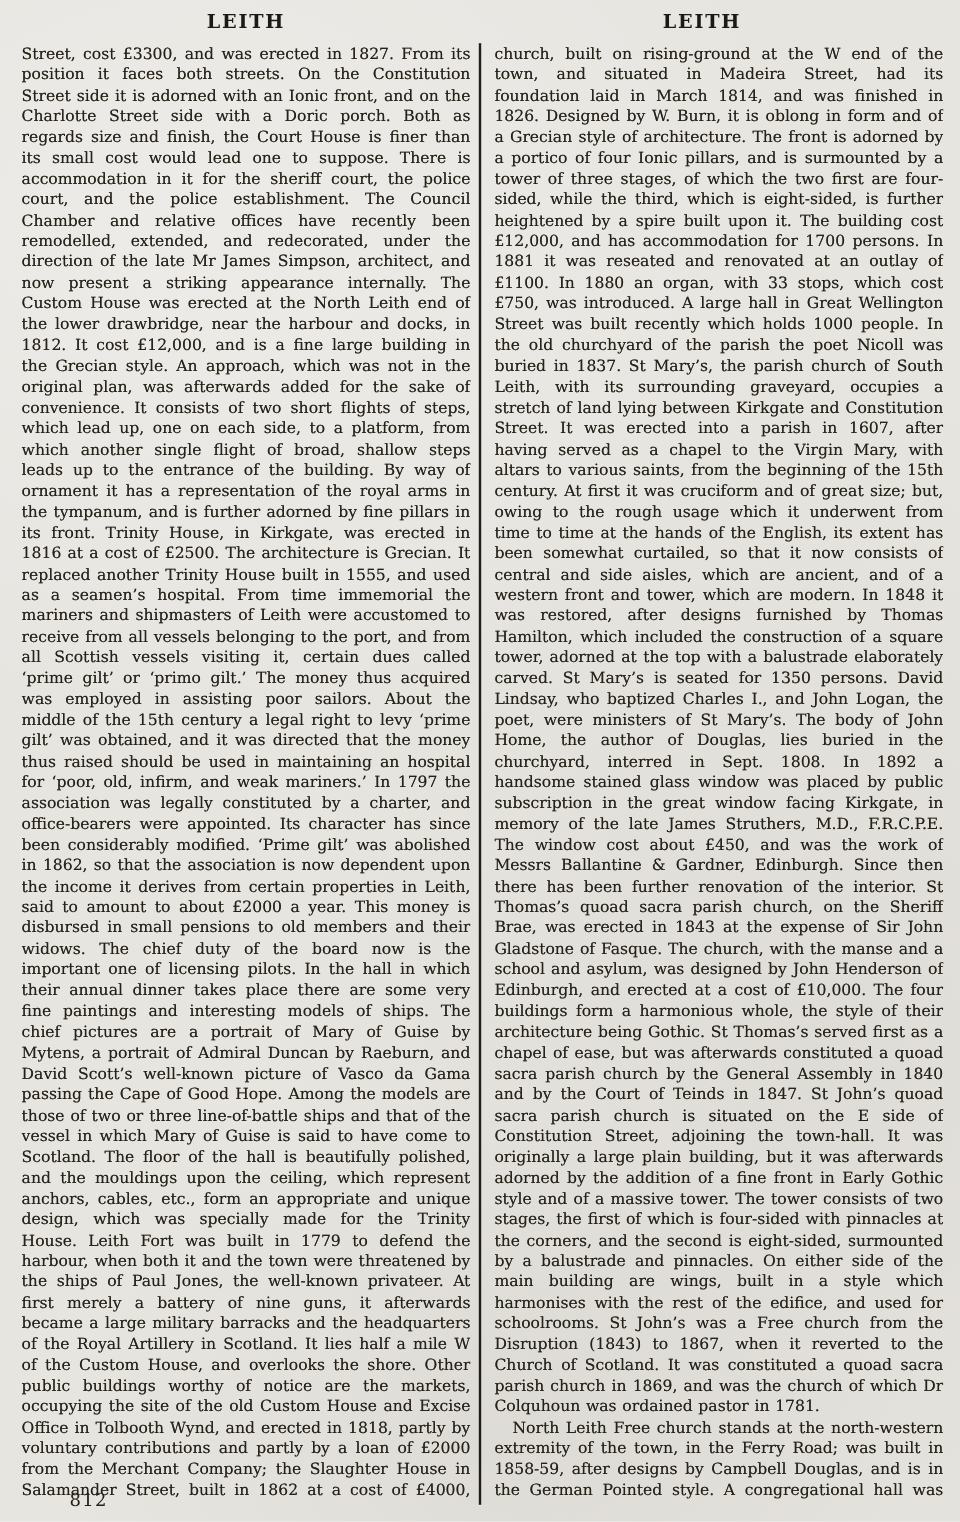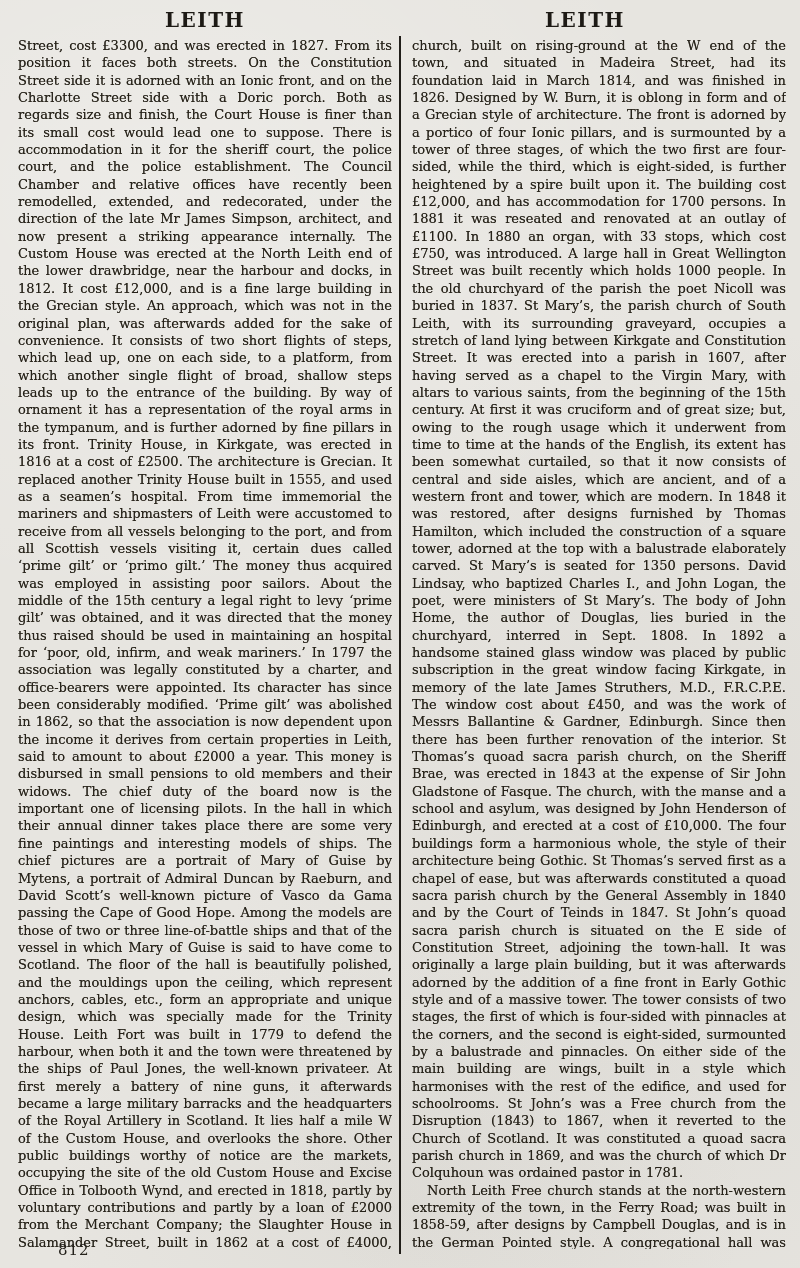--- a/index.html
+++ b/index.html
@@ -20,21 +20,21 @@
       radial-gradient(ellipse 900px 700px at 20% 15%, rgba(255,255,255,0.25), rgba(0,0,0,0) 60%),
       radial-gradient(ellipse 700px 900px at 85% 70%, rgba(120,115,105,0.08), rgba(0,0,0,0) 65%),
       radial-gradient(ellipse 500px 400px at 50% 95%, rgba(120,115,105,0.07), rgba(0,0,0,0) 70%),
       #e7e5e0;
     color: #232019;
   }
   .running-head {
     position: absolute;
     top: 8px;
     font-weight: bold;
-    font-size: 20px;
+    font-size: 16px;
     letter-spacing: 1.5px;
     text-align: center;
     color: #1d1a15;
   }
   .running-head.left  { left: 10px;  width: 390px; }
   .running-head.right { left: 392px; width: 386px; }
   .column-divider {
     position: absolute;
     left: 399px;
     top: 36px;

